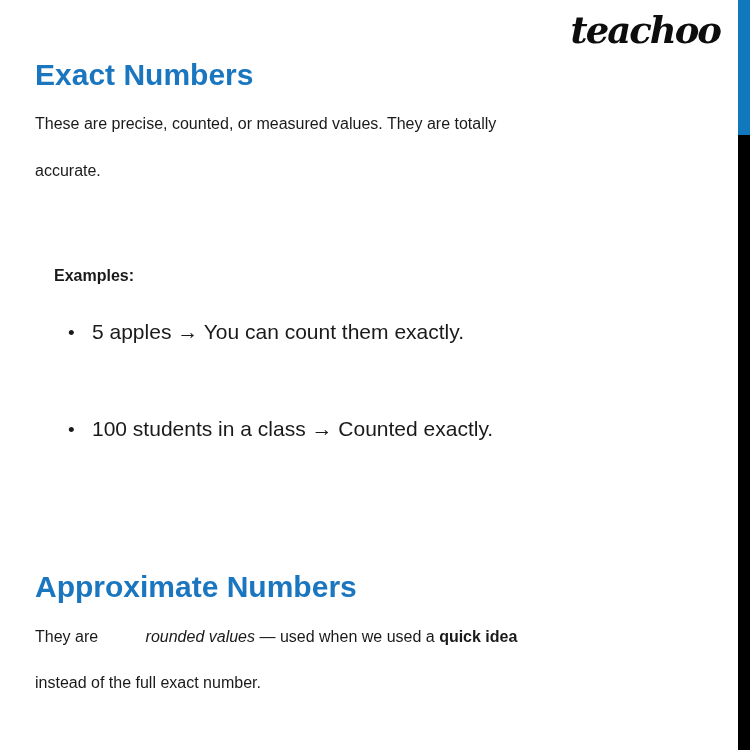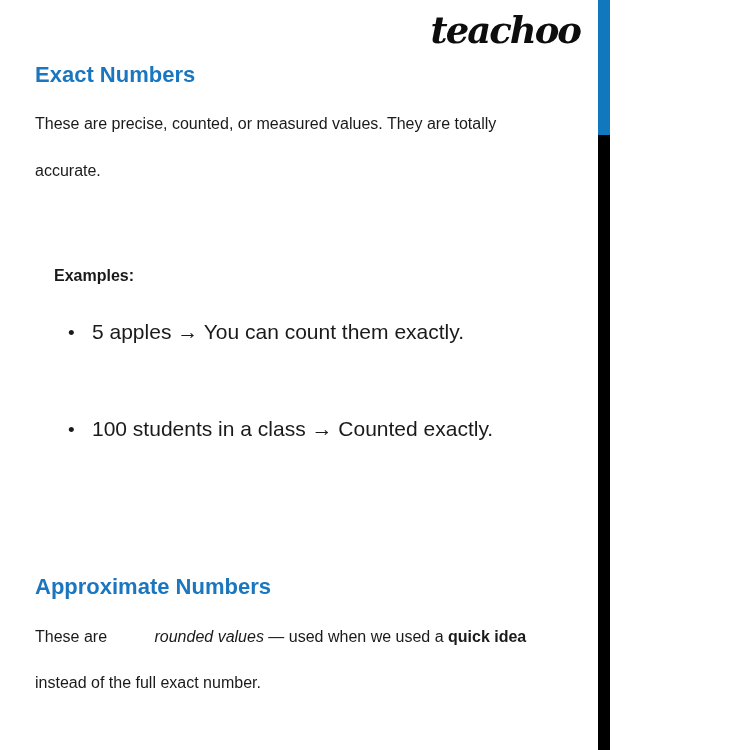--- a/index.html
+++ b/index.html
@@ -2,21 +2,21 @@
 <html style="--heading-blue: #1b76c0; --bar-blue: #1178be; --bar-black: #000000; --text: #1a1a1a;"><head>
 <meta charset="utf-8">
 <style>
   html, body {
     margin: 0;
     padding: 0;
     background: #ffffff;
   }
   .page {
     position: relative;
-    width: 610px;
+    width: 750px;
     height: 750px;
     background: #ffffff;
     overflow: hidden;
     font-family: "Liberation Sans", sans-serif;
     color: var(--text, #1a1a1a);
   }
   .logo {
     position: absolute;
     top: 12px;
     right: 30px;
@@ -47,21 +47,21 @@
     position: absolute;
     top: 135px;
     left: 0;
     width: 100%;
     height: 615px;
     background: var(--bar-black, #000000);
   }
   .h-blue {
     position: absolute;
     left: 35px;
-    font-size: 22px;
+    font-size: 30px;
     font-weight: bold;
     color: var(--heading-blue, #1b76c0);
     line-height: 27px;
     white-space: nowrap;
   }
   .line {
     position: absolute;
     left: 35px;
     font-size: 16px;
     line-height: 28px;
@@ -111,18 +111,18 @@
 
 
   <div class="bullet-row" style="top:415px">
     <span class="dot">•</span><span>100 students in a class → Counted exactly.</span>
   </div>
 
 
   <div class="h-blue" style="top:573px">Approximate Numbers</div>
 
   <div class="line" style="top:623px">
-    <span class="seg-regular">These are </span><span class="seg-bold-italic">rounded values</span><span class="seg-regular"> — used when we used a </span><span class="seg-bold">quick idea</span>
+    <span class="seg-regular">They are </span><span class="seg-bold-italic">rounded values</span><span class="seg-regular"> — used when we used a </span><span class="seg-bold">quick idea</span>
   </div>
 
   <div class="line" style="top:669px">instead of the full exact number.</div>
 
 </div>
 
 </body></html>

